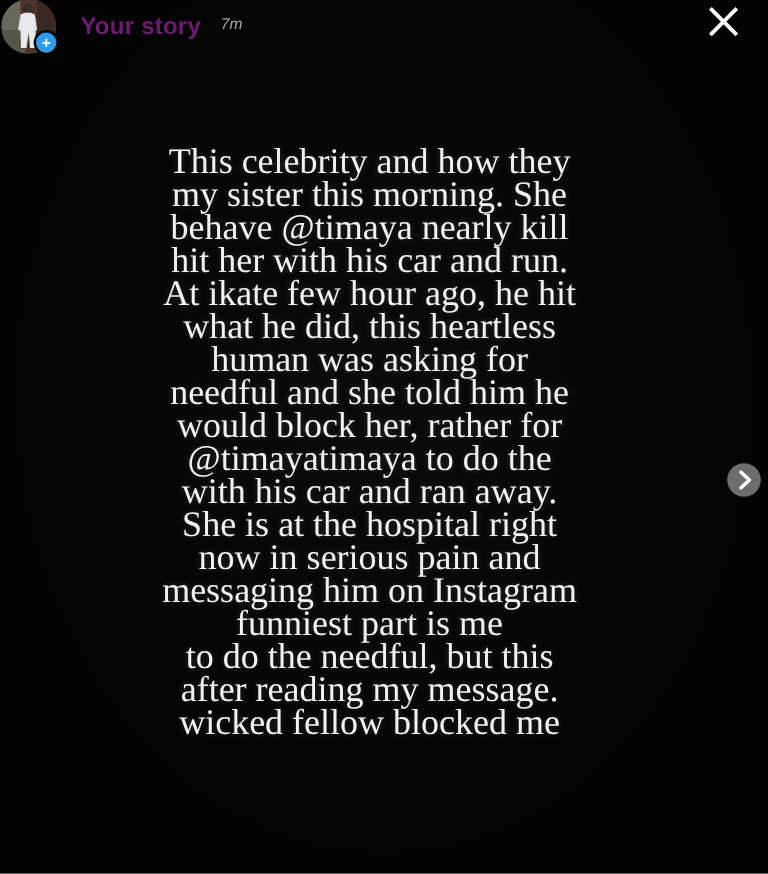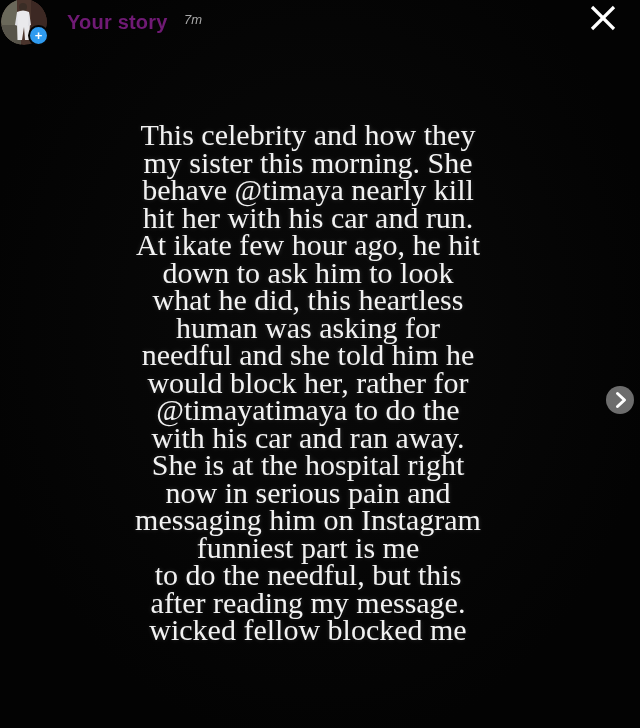--- a/index.html
+++ b/index.html
@@ -114,21 +114,20 @@
     </span>
   </button>
 </div>
 
 <div class="story-text">
     <div class="story-line">This celebrity and how they</div>
     <div class="story-line">my sister this morning. She</div>
     <div class="story-line">behave @timaya nearly kill</div>
     <div class="story-line">hit her with his car and run.</div>
     <div class="story-line">At ikate few hour ago, he hit</div>
-    <div class="story-line">down to ask him to look</div>
     <div class="story-line">what he did, this heartless</div>
     <div class="story-line">human was asking for</div>
     <div class="story-line">needful and she told him he</div>
     <div class="story-line">would block her, rather for</div>
     <div class="story-line">@timayatimaya to do the</div>
     <div class="story-line">with his car and ran away.</div>
     <div class="story-line">She is at the hospital right</div>
     <div class="story-line">now in serious pain and</div>
     <div class="story-line">messaging him on Instagram</div>
     <div class="story-line">funniest part is me</div>

